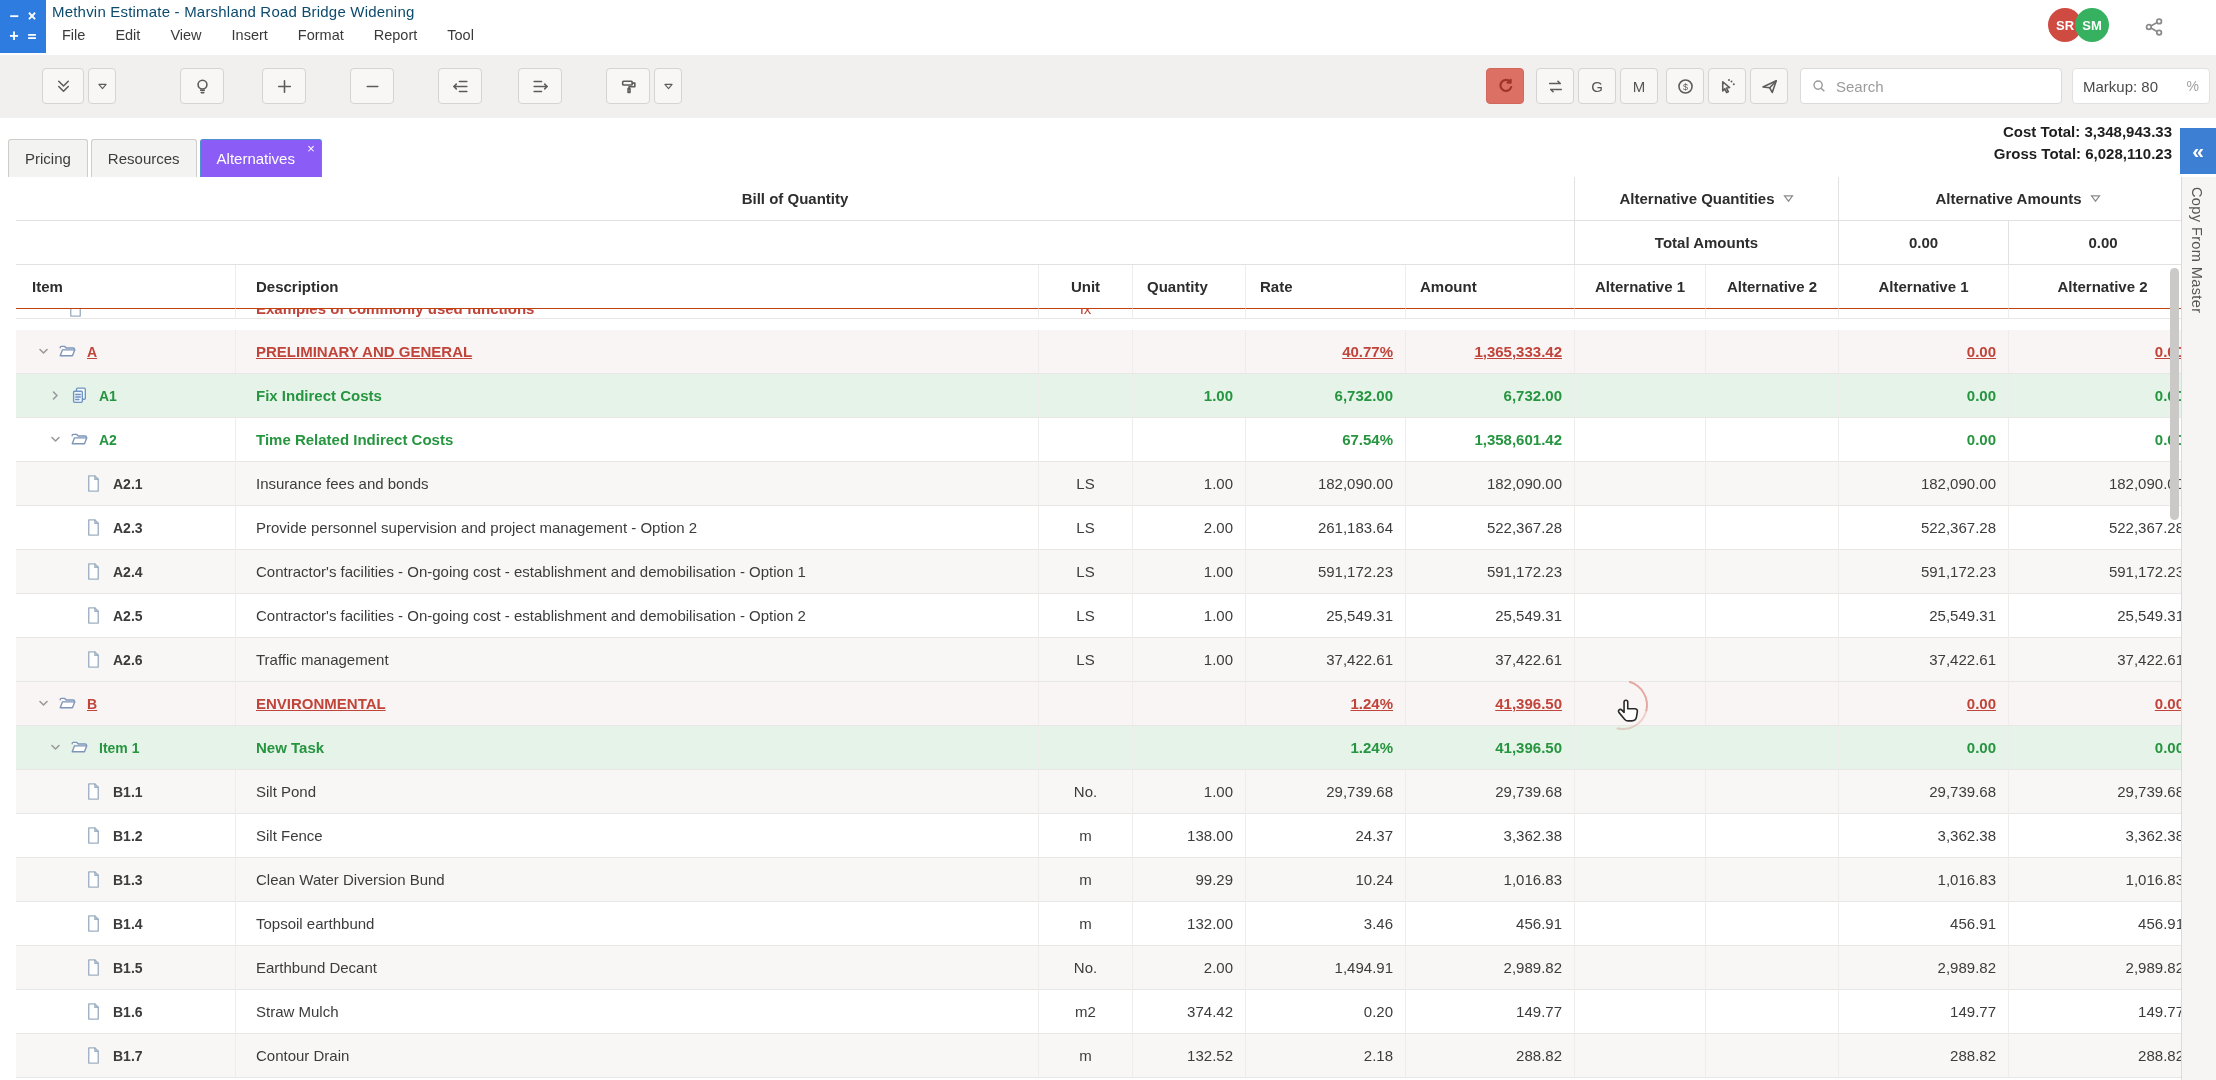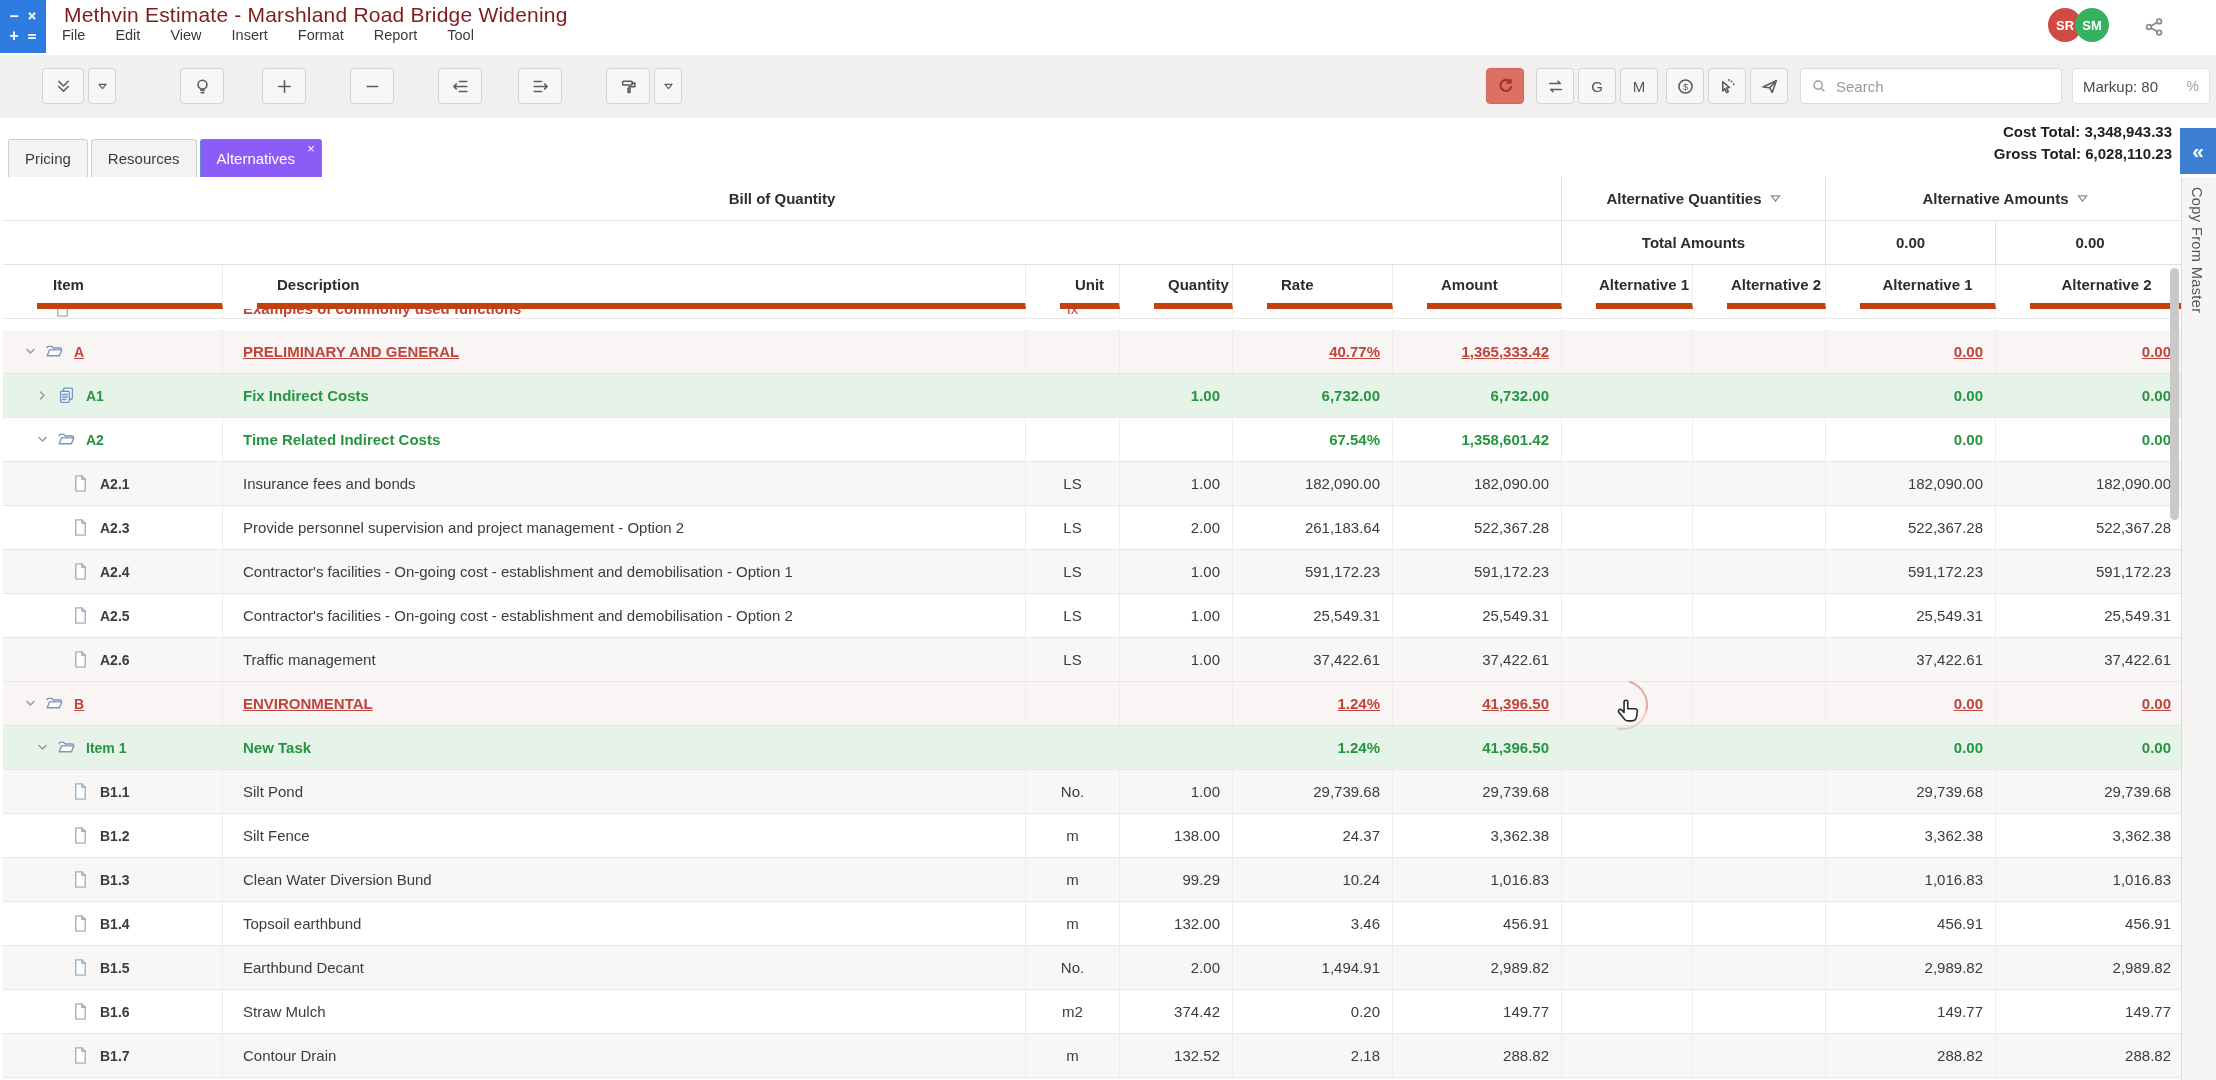--- a/index.html
+++ b/index.html
@@ -4,21 +4,21 @@
 <style>
   html,body{margin:0;padding:0;background:#e9e9e9;}
   #screen{position:relative;width:2216px;height:1080px;background:#fff;overflow:hidden;
           font-family:"Liberation Sans",sans-serif;color:#333;}
 
   
   .titlebar{position:absolute;left:0;top:0;width:2216px;height:55px;background:#fff;border-bottom:1px solid #ececec;}
   .logo{position:absolute;left:0;top:0;width:46px;height:53px;background:#2f7ce0;display:grid;
         grid-template-columns:1fr 1fr;align-items:center;justify-items:center;padding:6px 5px;box-sizing:border-box;}
   .logo span{color:#fff;font-weight:bold;font-size:15px;line-height:1;font-family:"DejaVu Sans Mono",monospace;}
-  .app-title{position:absolute;left:64px;top:3px;font-size:21px;font-weight:500;color:#7f1d1d;letter-spacing:.2px;}
+  .app-title{position:absolute;left:52px;top:3px;font-size:15px;font-weight:500;color:#0c4a6e;letter-spacing:.2px;}
   .menubar{position:absolute;left:62px;top:27px;display:flex;gap:30px;font-size:14.5px;color:#3a3a3a;}
   .menubar .menu-item{cursor:default;}
   .avatars{position:absolute;left:2048px;top:8px;display:flex;}
   .avatar{width:34px;height:34px;border-radius:50%;color:#fff;font-size:13px;font-weight:bold;
           display:flex;align-items:center;justify-content:center;}
   .avatar+.avatar{margin-left:-7px;}
   .share-btn{position:absolute;left:2140px;top:13px;width:28px;height:28px;display:flex;align-items:center;justify-content:center;}
   .share-btn svg{width:22px;height:22px;stroke:#8a8a8a;fill:none;stroke-width:1.4;}
 
   
@@ -46,30 +46,30 @@
   .tabs{position:absolute;left:8px;bottom:0;display:flex;align-items:flex-end;gap:3px;}
   .tab{height:37px;display:flex;align-items:center;padding:0 16px;background:#f3f3f2;border:1px solid #cfcdcb;
        border-bottom:none;border-radius:3px 3px 0 0;font-size:15px;color:#3c3c3c;position:relative;}
   .tab.active{background:#8b5cf6;border-color:#4f90d3;color:#fff;padding-right:26px;}
   .tab .tab-close{position:absolute;right:6px;top:2px;font-size:13px;color:#fff;line-height:1;}
   .totals{position:absolute;right:44px;top:3px;text-align:right;font-size:15px;font-weight:bold;color:#1e1e1e;line-height:22px;}
   .collapse-btn{position:absolute;right:0;top:10px;width:36px;height:46px;background:#3d7fd2;color:#fff;
                 display:flex;align-items:center;justify-content:center;font-size:21px;font-weight:bold;}
 
   
-  .table{position:absolute;left:3px;top:177px;width:2181px;}
+  .table{position:absolute;left:16px;top:177px;width:2181px;}
   .grid{display:grid;grid-template-columns:220px 803px 94px 113px 160px 169px 131px 133px 170px 188px;}
   .hrow1{display:grid;grid-template-columns:1559px 264px 358px;height:44px;}
   .hrow2{display:grid;grid-template-columns:1559px 264px 170px 188px;height:44px;}
   .hcell{display:flex;align-items:center;justify-content:center;font-size:15px;font-weight:bold;color:#2d2d2d;
          border-bottom:1px solid #e3e1e0;border-right:1px solid #e3e1e0;box-sizing:border-box;gap:8px;}
   .hcell.noborder-r{border-right:none;}
   .hcell .caret-sm{width:11px;height:9px;stroke:#8a8a8a;fill:none;stroke-width:1.3;}
   .colhead{height:44px;}
-  .colhead .cell{font-weight:bold;color:#2d2d2d;border-bottom:6px solid #c2410c;margin-left:34px;}
+  .colhead .cell{font-weight:bold;color:#2d2d2d;border-bottom:1px solid #c2410c;}
   .cell{display:flex;align-items:center;font-size:15px;color:#3c3c3c;border-right:1px solid #eeedec;
         border-bottom:1px solid #e9e7e6;box-sizing:border-box;height:100%;overflow:hidden;white-space:nowrap;}
   .cell.al{padding-left:20px;justify-content:flex-start;}
   .cell.ar{padding-right:12px;justify-content:flex-end;}
   .cell.ac{justify-content:center;}
   .trow{height:44px;}
   .trow.clipped{height:21px;overflow:hidden;}
   .trow.clipped .cell{transform:translateY(-11px);}
   .bg-white{background:#fff;} .bg-stripe{background:#f8f7f6;}
   .bg-mint{background:#e6f3e9;} .bg-section{background:#f9f5f4;}

